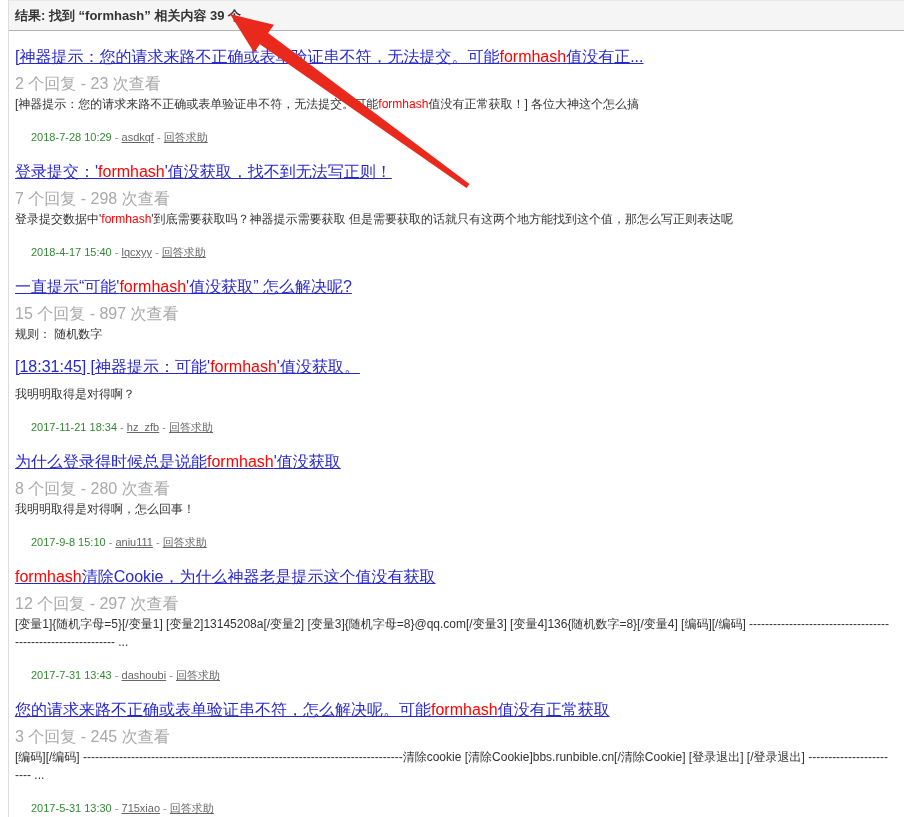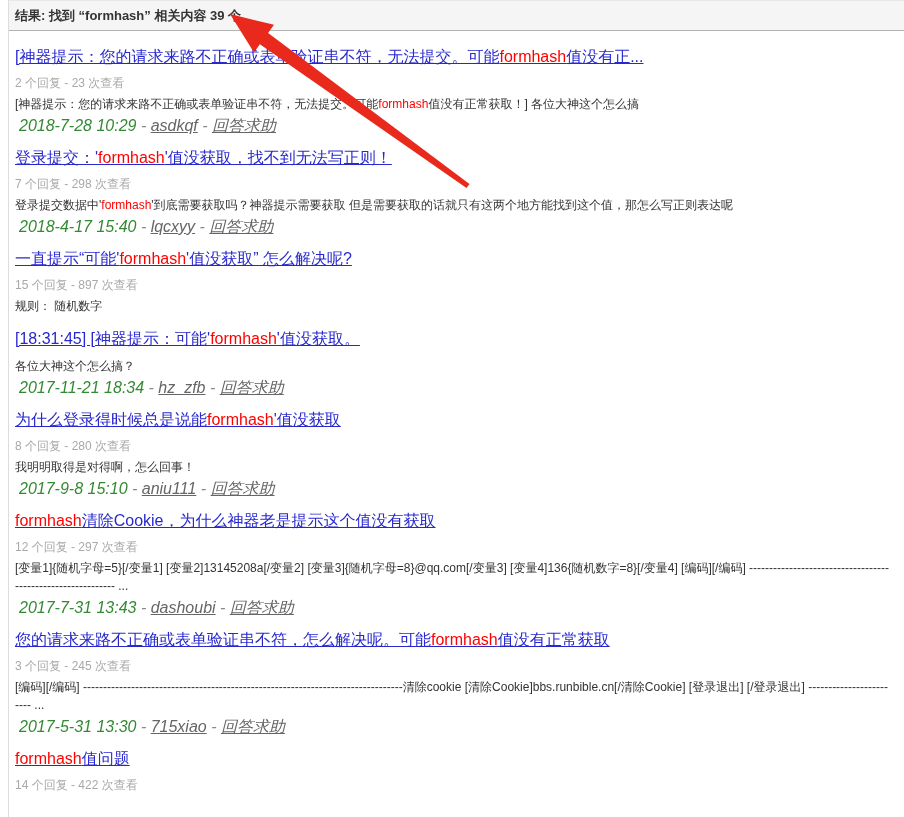--- a/index.html
+++ b/index.html
@@ -17,24 +17,24 @@
     border-bottom: 1px solid #b3b3b3;
     padding: 7px 10px 7px 6px;
     font-size: 13px; font-weight: bold; color: #333333;
     line-height: 15px;
   }
   .results { padding: 16px 12px 0 6px; }
   .result { margin-bottom: 14px; }
   .title { margin: 0 0 8px 0; font-size: 16px; font-weight: normal; line-height: 20px; }
   .title-link { color: #2828cf; text-decoration: underline; cursor: pointer; }
   .title-link .hl { color: #ff0000; }
-  .stats { margin: 0 0 3px 0; font-size: 12px; line-height: 17px; color: #a9a9a9; }
+  .stats { margin: 0 0 3px 0; font-size: 16px; line-height: 17px; color: #a9a9a9; }
   .snippet { margin: 0 0 2px 0; font-size: 12px; line-height: 18px; color: #333333; word-break: break-all; }
   .snippet .hl-plain { color: #ff0000; }
-  .meta { margin: 4px; font-size: 16px; line-height: 17px; color: #888888; font-style: italic; }
+  .meta { margin: 16px; font-size: 11px; line-height: 17px; color: #888888; }
   .meta .date { color: #338a33; }
   .meta a { color: #666666; text-decoration: underline; cursor: pointer; }
   .arrow-svg { position: absolute; left: 0; top: 0; pointer-events: none; z-index: 10; }
 </style>
 </head>
 <body>
 
 <div class="container">
   <div class="header">
     <span>结果: 找到 “formhash” 相关内容 39 个</span>
@@ -63,21 +63,21 @@
       <a class="title-link"><span>一直提示“可能'</span><span class="hl">formhash</span><span>'值没获取” 怎么解决呢?</span></a>
     </h3>
     <p class="stats">15 个回复 - 897 次查看</p>
     <p class="snippet"><span>规则： 随机数字</span><span class="hl-plain"></span><span></span></p>
   </div>
 
   <div class="result">
     <h3 class="title">
       <a class="title-link"><span>[18:31:45] [神器提示：可能'</span><span class="hl">formhash</span><span>'值没获取。 </span></a>
     </h3>
-    <p class="snippet"><span>各位大神这个怎么搞？</span><span class="hl-plain"></span><span></span></p>
+    <p class="snippet"><span>我明明取得是对得啊？</span><span class="hl-plain"></span><span></span></p>
     <p class="meta"><span class="date">2017-11-21 18:34</span><span class="sep"> - </span><a class="author">hz_zfb</a><span class="sep"> - </span><a class="forum">回答求助</a></p>
   </div>
 
   <div class="result">
     <h3 class="title">
       <a class="title-link"><span>为什么登录得时候总是说能</span><span class="hl">formhash</span><span>'值没获取</span></a>
     </h3>
     <p class="stats">8 个回复 - 280 次查看</p>
     <p class="snippet"><span>我明明取得是对得啊，怎么回事！</span><span class="hl-plain"></span><span></span></p>
     <p class="meta"><span class="date">2017-9-8 15:10</span><span class="sep"> - </span><a class="author">aniu111</a><span class="sep"> - </span><a class="forum">回答求助</a></p>

